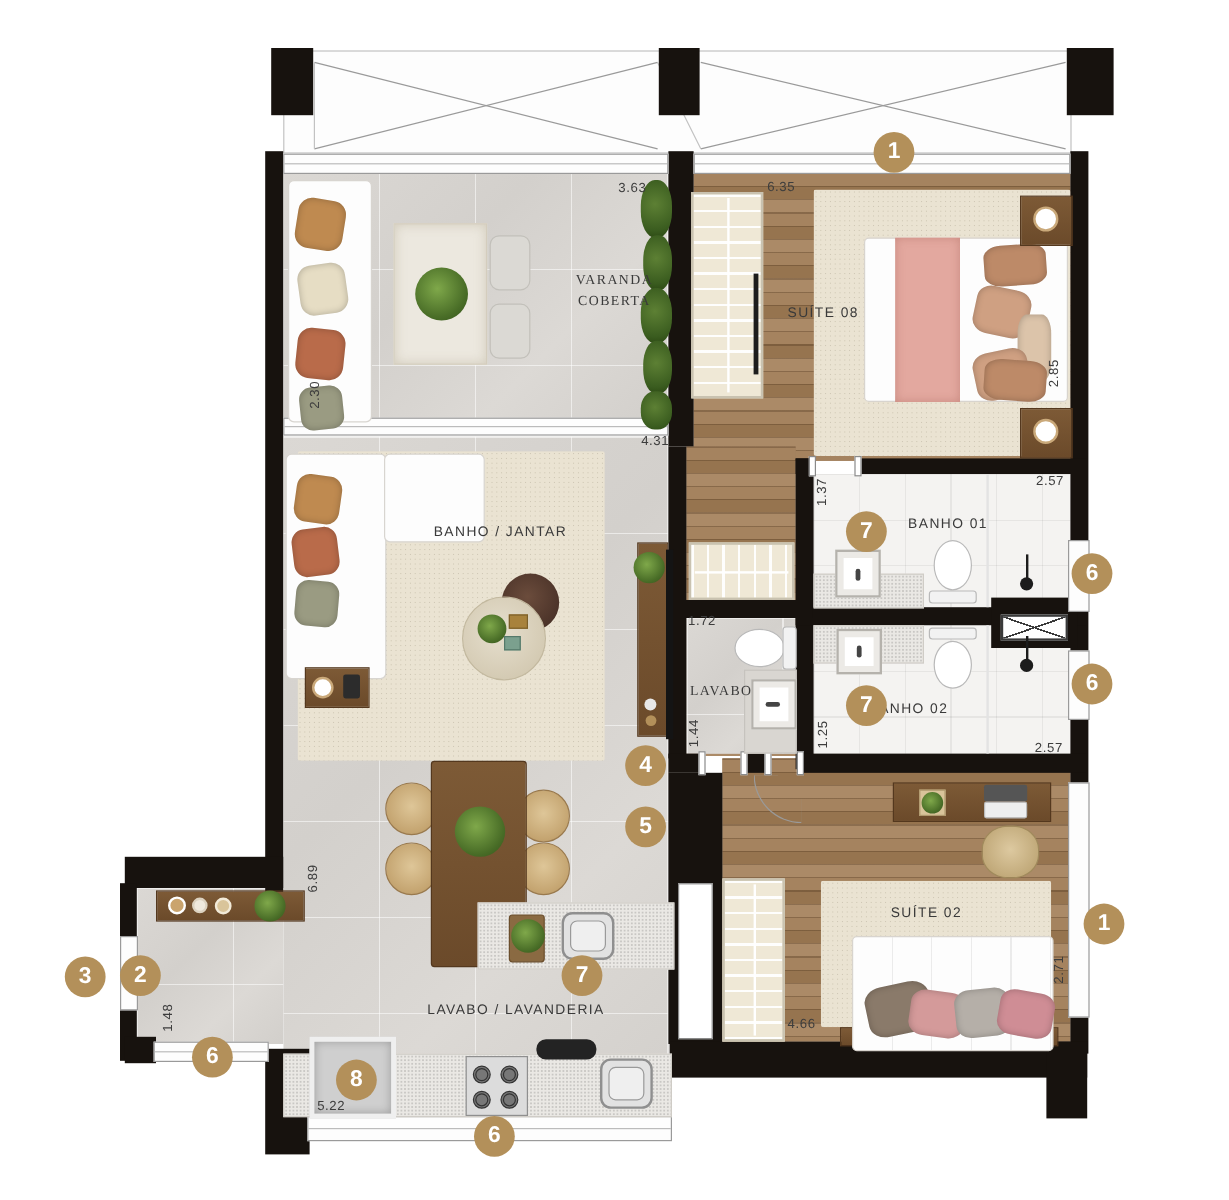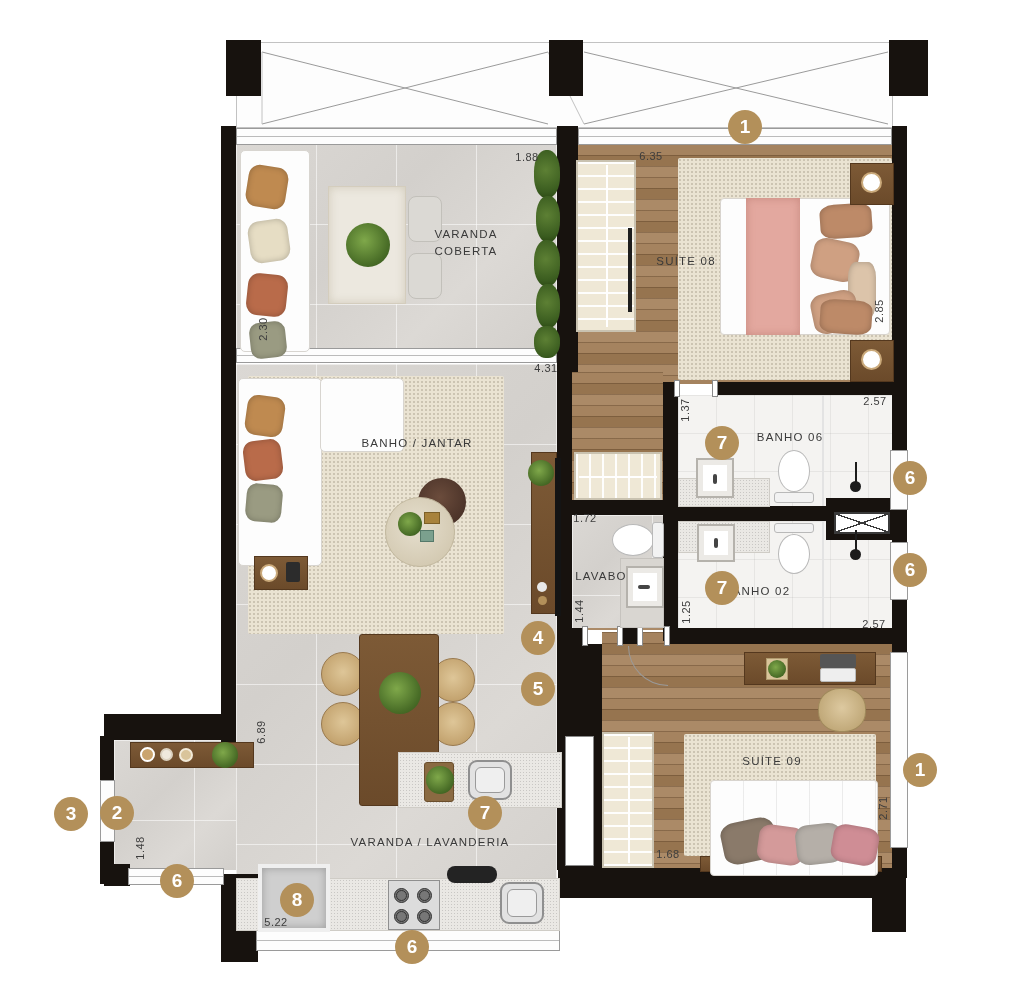--- a/index.html
+++ b/index.html
@@ -259,46 +259,46 @@
   <div style="left:820px;top:668px;width:36px;height:14px;background:#eee;border:1px solid #bbb;border-radius:2px;"></div>
   <div style="left:818px;top:688px;width:48px;height:44px;border-radius:45%;background:radial-gradient(circle at 50% 45%,#ddc9a0,#c0a878 75%);border:1px solid #a08a5c;"></div>
   <div class="rug" style="left:684px;top:734px;width:192px;height:122px;"></div>
   <div class="woodf" style="left:700px;top:856px;width:182px;height:16px;"></div>
   <div style="left:710px;top:780px;width:168px;height:96px;background:#fdfdfd;border:1px solid #d8d4ce;border-radius:4px;background-image:repeating-linear-gradient(to right,transparent 0 32px,rgba(0,0,0,.07) 32px 33px);"></div>
   <div class="pillow" style="left:722px;top:820px;width:54px;height:42px;background:#8a7a6a;transform:rotate(-12deg);"></div>
   <div class="pillow" style="left:758px;top:826px;width:46px;height:38px;background:#d49a9a;transform:rotate(8deg);"></div>
   <div class="pillow" style="left:796px;top:824px;width:46px;height:40px;background:#b5afa8;transform:rotate(-6deg);"></div>
   <div class="pillow" style="left:832px;top:826px;width:46px;height:38px;background:#cf8d95;transform:rotate(10deg);"></div>
 
-  <div class="label" style="left:466px;top:243px;">VARANDA
+  <div class="label" style="left:512px;top:243px;font-family:Liberation Serif, serif;">VARANDA
 COBERTA</div>
   <div class="label" style="left:686px;top:262px;">SUÍTE 08</div>
   <div class="label" style="left:417px;top:444px;">BANHO / JANTAR</div>
-  <div class="label" style="left:790px;top:438px;">BANHO 06</div>
-  <div class="label" style="left:601px;top:577px;">LAVABO</div>
+  <div class="label" style="left:790px;top:438px;">BANHO 01</div>
+  <div class="label" style="left:601px;top:577px;font-family:Liberation Serif, serif;">LAVABO</div>
   <div class="label" style="left:757px;top:592px;">BANHO 02</div>
-  <div class="label" style="left:772px;top:762px;">SUÍTE 09</div>
-  <div class="label" style="left:430px;top:843px;">VARANDA / LAVANDERIA</div>
+  <div class="label" style="left:772px;top:762px;">SUÍTE 02</div>
+  <div class="label" style="left:430px;top:843px;">LAVABO / LAVANDERIA</div>
 
   <div id="dims">
-      <span class="dim" style="left: 527px; top: 157px;">1.88</span>
+      <span class="dim" style="left: 527px; top: 157px;">3.63</span>
       <span class="dim" style="left: 651px; top: 156px;">6.35</span>
       <span class="dim v" style="left: 263px; top: 329px;">2.30</span>
       <span class="dim v" style="left: 879px; top: 311px;">2.85</span>
       <span class="dim" style="left: 546px; top: 368px;">4.31</span>
       <span class="dim v" style="left: 685px; top: 410px;">1.37</span>
       <span class="dim" style="left: 875px; top: 401px;">2.57</span>
       <span class="dim" style="left: 585px; top: 518px;">1.72</span>
       <span class="dim v" style="left: 579px; top: 611px;">1.44</span>
       <span class="dim v" style="left: 686px; top: 612px;">1.25</span>
       <span class="dim" style="left: 874px; top: 624px;">2.57</span>
       <span class="dim v" style="left: 261px; top: 732px;">6.89</span>
       <span class="dim v" style="left: 140px; top: 848px;">1.48</span>
       <span class="dim" style="left: 276px; top: 922px;">5.22</span>
-      <span class="dim" style="left: 668px; top: 854px;">1.68</span>
+      <span class="dim" style="left: 668px; top: 854px;">4.66</span>
       <span class="dim v" style="left: 883px; top: 808px;">2.71</span>
     </div>
   <div id="markers">
       <div class="marker" style="left: 745px; top: 127px; background: rgb(179, 144, 90);">1</div>
       <div class="marker" style="left: 920px; top: 770px; background: rgb(179, 144, 90);">1</div>
       <div class="marker" style="left: 117px; top: 813px; background: rgb(179, 144, 90);">2</div>
       <div class="marker" style="left: 71px; top: 814px; background: rgb(179, 144, 90);">3</div>
       <div class="marker" style="left: 538px; top: 638px; background: rgb(179, 144, 90);">4</div>
       <div class="marker" style="left: 538px; top: 689px; background: rgb(179, 144, 90);">5</div>
       <div class="marker" style="left: 910px; top: 478px; background: rgb(179, 144, 90);">6</div>

